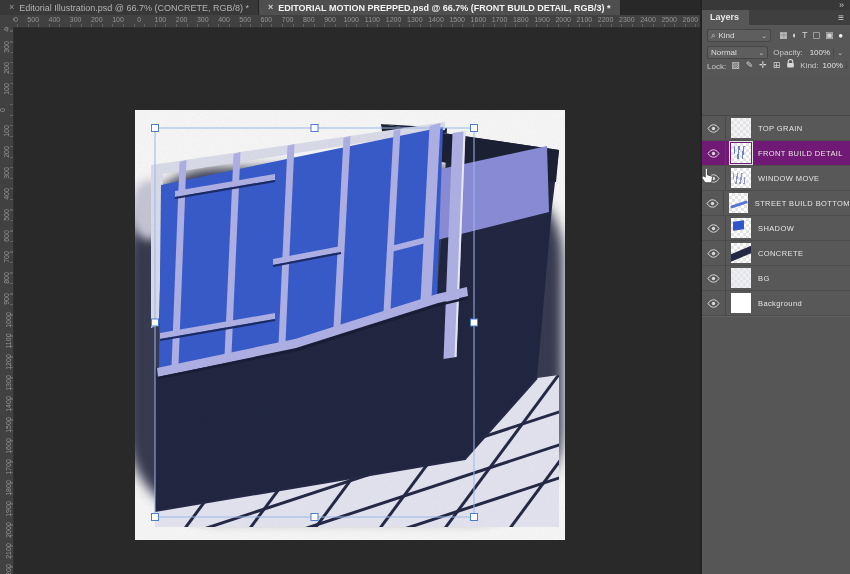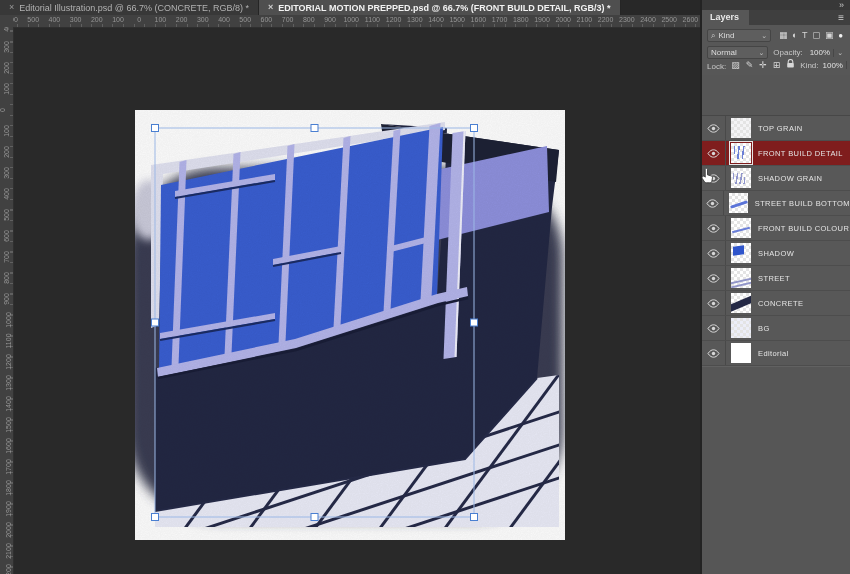--- a/index.html
+++ b/index.html
@@ -48,21 +48,21 @@
   .normal-combo{width:68px;}
   .tinylabel{font-size:8px;color:#c9c9c9;}
   .valbox{display:inline-flex;align-items:center;color:#e2e2e2;font-size:8px;height:12px;padding:0 2px;}
   .valbox .chev{font-size:7px;color:#c6c6c6;border-left:1px solid #474747;margin-left:3px;padding-left:3px;}
   .row3{display:flex;align-items:flex-end;margin-bottom:2px;gap:5px;}
   .lock-icons{display:flex;gap:6px;align-items:center;}
   .lock-icons span{color:#d6d6d6;font-size:9px;}
   .row3 .fillgrp{margin-left:auto;display:flex;align-items:center;gap:2px;}
   .layers-list{border-top:1px solid #474747;margin-top:40px;}
   .layer-row{display:flex;align-items:center;height:24px;background:#585858;border-bottom:1px solid #4d4d4d;position:relative;}
-  .layer-row.selected{background:#7f1d1d;}
+  .layer-row.selected{background:#701a75;}
   .eye-cell{width:23px;display:flex;justify-content:center;align-items:center;align-self:stretch;border-right:1px solid #494949;}
   .thumb{width:20px;height:20px;margin:0 7px 0 5px;background-color:#ffffff;position:relative;overflow:hidden;
     background-image:linear-gradient(45deg,#e4e4e4 25%,transparent 25%,transparent 75%,#e4e4e4 75%),
                      linear-gradient(45deg,#e4e4e4 25%,transparent 25%,transparent 75%,#e4e4e4 75%);
     background-size:6px 6px;background-position:0 0,3px 3px;}
   .layer-row.selected .thumb{outline:1px solid #e6e6e6;outline-offset:1px;}
   .thumb::after{content:"";position:absolute;}
   .th-top-grain{background-color:#f4f4f6;}
   .th-front-build-detail::after{left:3px;top:3px;width:12px;height:13px;
     background:repeating-linear-gradient(97deg,#6b7fd6 0 1.5px,transparent 1.5px 4.5px);}
@@ -332,69 +332,49 @@
           <span class="layer-name">FRONT BUILD DETAIL</span>
         </div>
         <div class="layer-row">
           <span class="eye-cell">
             <svg width="13" height="9" viewBox="0 0 13 9">
               <path d="M1 4.5C3 1.4 5 .8 6.5.8S10 1.4 12 4.5C10 7.6 8 8.2 6.5 8.2S3 7.6 1 4.5Z" fill="none" stroke="#d9d9d9" stroke-width="1"></path>
               <circle cx="6.5" cy="4.5" r="1.7" fill="#d9d9d9"></circle>
             </svg>
           </span>
           <span class="thumb th-shadow-move"></span>
-          <span class="layer-name">SHADOW GRAIN</span>
+          <span class="layer-name">WINDOW MOVE</span>
         </div>
         <div class="layer-row">
           <span class="eye-cell">
             <svg width="13" height="9" viewBox="0 0 13 9">
               <path d="M1 4.5C3 1.4 5 .8 6.5.8S10 1.4 12 4.5C10 7.6 8 8.2 6.5 8.2S3 7.6 1 4.5Z" fill="none" stroke="#d9d9d9" stroke-width="1"></path>
               <circle cx="6.5" cy="4.5" r="1.7" fill="#d9d9d9"></circle>
             </svg>
           </span>
           <span class="thumb th-front-build-bottom"></span>
           <span class="layer-name">STREET BUILD BOTTOM</span>
         </div>
         <div class="layer-row">
           <span class="eye-cell">
             <svg width="13" height="9" viewBox="0 0 13 9">
               <path d="M1 4.5C3 1.4 5 .8 6.5.8S10 1.4 12 4.5C10 7.6 8 8.2 6.5 8.2S3 7.6 1 4.5Z" fill="none" stroke="#d9d9d9" stroke-width="1"></path>
               <circle cx="6.5" cy="4.5" r="1.7" fill="#d9d9d9"></circle>
             </svg>
           </span>
-          <span class="thumb th-front-build-colour"></span>
-          <span class="layer-name">FRONT BUILD COLOUR</span>
-        </div>
-        <div class="layer-row">
-          <span class="eye-cell">
-            <svg width="13" height="9" viewBox="0 0 13 9">
-              <path d="M1 4.5C3 1.4 5 .8 6.5.8S10 1.4 12 4.5C10 7.6 8 8.2 6.5 8.2S3 7.6 1 4.5Z" fill="none" stroke="#d9d9d9" stroke-width="1"></path>
-              <circle cx="6.5" cy="4.5" r="1.7" fill="#d9d9d9"></circle>
-            </svg>
-          </span>
           <span class="thumb th-window"></span>
           <span class="layer-name">SHADOW</span>
         </div>
         <div class="layer-row">
           <span class="eye-cell">
             <svg width="13" height="9" viewBox="0 0 13 9">
               <path d="M1 4.5C3 1.4 5 .8 6.5.8S10 1.4 12 4.5C10 7.6 8 8.2 6.5 8.2S3 7.6 1 4.5Z" fill="none" stroke="#d9d9d9" stroke-width="1"></path>
               <circle cx="6.5" cy="4.5" r="1.7" fill="#d9d9d9"></circle>
             </svg>
           </span>
-          <span class="thumb th-street"></span>
-          <span class="layer-name">STREET</span>
-        </div>
-        <div class="layer-row">
-          <span class="eye-cell">
-            <svg width="13" height="9" viewBox="0 0 13 9">
-              <path d="M1 4.5C3 1.4 5 .8 6.5.8S10 1.4 12 4.5C10 7.6 8 8.2 6.5 8.2S3 7.6 1 4.5Z" fill="none" stroke="#d9d9d9" stroke-width="1"></path>
-              <circle cx="6.5" cy="4.5" r="1.7" fill="#d9d9d9"></circle>
-            </svg>
-          </span>
           <span class="thumb th-concrete"></span>
           <span class="layer-name">CONCRETE</span>
         </div>
         <div class="layer-row">
           <span class="eye-cell">
             <svg width="13" height="9" viewBox="0 0 13 9">
               <path d="M1 4.5C3 1.4 5 .8 6.5.8S10 1.4 12 4.5C10 7.6 8 8.2 6.5 8.2S3 7.6 1 4.5Z" fill="none" stroke="#d9d9d9" stroke-width="1"></path>
               <circle cx="6.5" cy="4.5" r="1.7" fill="#d9d9d9"></circle>
             </svg>
           </span>
@@ -402,21 +382,21 @@
           <span class="layer-name">BG</span>
         </div>
         <div class="layer-row">
           <span class="eye-cell">
             <svg width="13" height="9" viewBox="0 0 13 9">
               <path d="M1 4.5C3 1.4 5 .8 6.5.8S10 1.4 12 4.5C10 7.6 8 8.2 6.5 8.2S3 7.6 1 4.5Z" fill="none" stroke="#d9d9d9" stroke-width="1"></path>
               <circle cx="6.5" cy="4.5" r="1.7" fill="#d9d9d9"></circle>
             </svg>
           </span>
           <span class="thumb th-background"></span>
-          <span class="layer-name">Editorial</span>
+          <span class="layer-name">Background</span>
         </div>
       </div>
     <div class="panel-rest"></div>
   </div>
 
   <div class="hand-cursor">
     <svg width="15" height="17" viewBox="0 0 14 16">
       <path d="M5 1.2c.7 0 1.1.5 1.1 1.2v5l3.2.9c1 .3 1.6 1 1.4 2.1l-.5 2.8c-.2 1-1 1.7-2 1.7H5.1c-.8 0-1.5-.4-1.9-1l-2-3c-.5-.8-.3-1.8.5-2.2.6-.3 1.3-.2 1.8.4l.4.5V2.4c0-.7.5-1.2 1.1-1.2z" fill="#ffffff" stroke="#3c3c3c" stroke-width="0.9"></path>
     </svg>
   </div>

